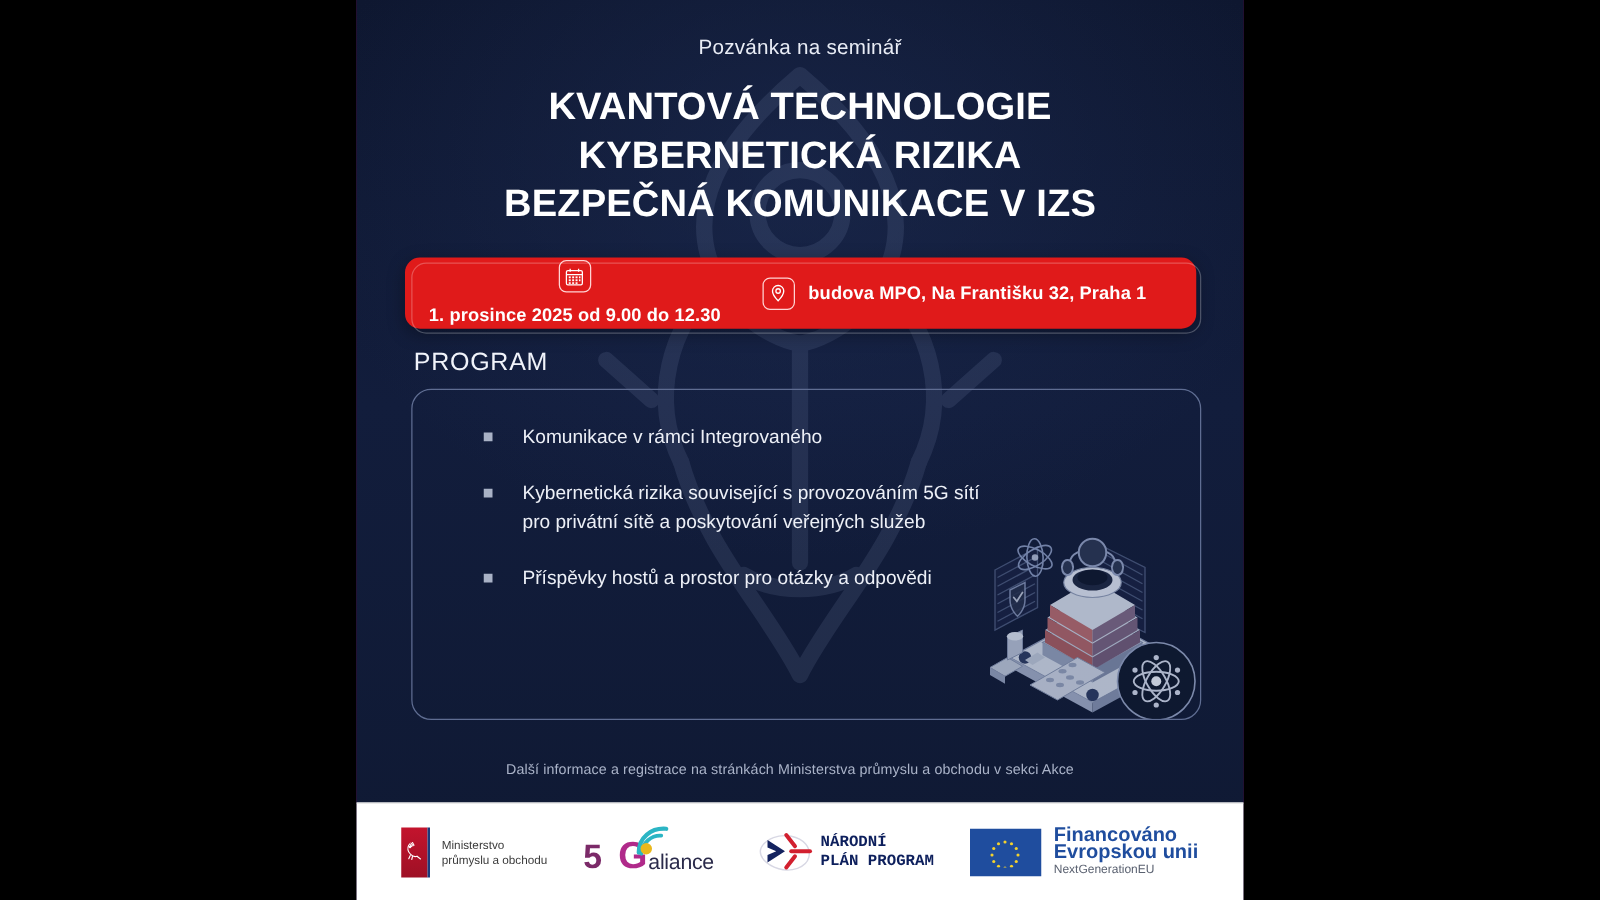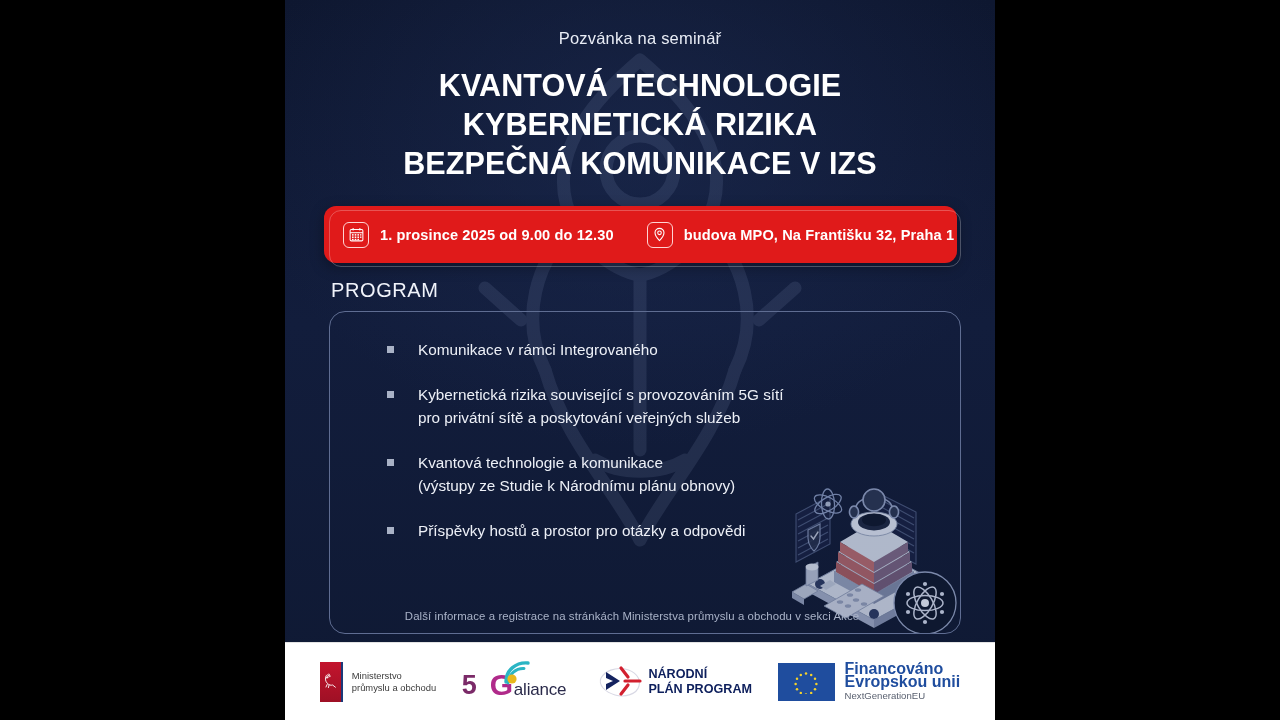--- a/index.html
+++ b/index.html
@@ -99,21 +99,21 @@
     border: 1px solid rgba(255,255,255,0.25);
     pointer-events: none;
   }
 
   .info-group {
     display: flex;
     align-items: center;
     gap: 11px;
     color: #ffffff;
   }
-  .info-group.date   { margin-left: 19px; }
+  .info-group.date   { margin-left: 19px; flex-direction: column; }
   .info-group.place  { margin-left: 33px; }
   .info-text {
     font-size: 14.6px;
     font-weight: 700;
     white-space: nowrap;
     letter-spacing: 0.1px;
   }
   .ic-box {
     width: 26px; height: 26px;
     border: 1.6px solid #ffd3d3;
@@ -132,21 +132,21 @@
     font-size: 20px;
     font-weight: 400;
     letter-spacing: 0.6px;
   }
 
   #program-box {
     position: absolute;
     left: 44px;
     top: 311px;
     width: 632px;
-    height: 323px;
+    height: 265px;
     border: 1px solid #5f6d92;
     border-radius: 16px;
     overflow: hidden;
   }
 
   #program-list {
     position: absolute;
     left: 57px;
     top: 26px;
     right: 16px;
@@ -244,21 +244,21 @@
     line-height: 1;
   }
   .g5-word {
     position: absolute; left: 52px; bottom: 5px;
     font-size: 17px; font-weight: 400; color: #2a2a4a;
     letter-spacing: -0.2px; line-height: 1;
   }
   .g5-waves { position: absolute; left: 40px; top: -1px; }
 
   
-  .logo-npo { gap: 1px; }
+  .logo-npo { gap: 1px; font-family: Liberation Mono, monospace; }
   .npo-mark { width: 52px; height: 40px; }
   .npo-text {
     font-size: 12.6px;
     font-weight: 700;
     line-height: 14.5px;
     color: #0d1f5c;
     white-space: nowrap;
   }
 
   
@@ -355,25 +355,20 @@
           <span class="bullet"></span>
           <span class="ln">Komunikace v rámci Integrovaného</span>
         </li>
         <li>
           <span class="bullet"></span>
           <span class="ln">Kybernetická rizika související s provozováním 5G sítí</span>
           <span class="ln">pro privátní sítě a poskytování veřejných služeb</span>
         </li>
         <li>
           <span class="bullet"></span>
-          <span class="ln">Kvantová technologie a komunikace</span>
-          <span class="ln">(výstupy ze Studie k Národnímu plánu obnovy)</span>
-        </li>
-        <li>
-          <span class="bullet"></span>
           <span class="ln">Příspěvky hostů a prostor pro otázky a odpovědi</span>
         </li>
       </ul>
 
       <div id="quantum">
         <svg viewBox="0 0 180 175" xmlns="http://www.w3.org/2000/svg">
           <g opacity="0.85">
 
             <g stroke="#5a6a92" stroke-width="1.1" opacity="0.75">
               <path d="M12 46 L46 28 L46 76 L12 94 Z" fill="#1a2547"></path>

